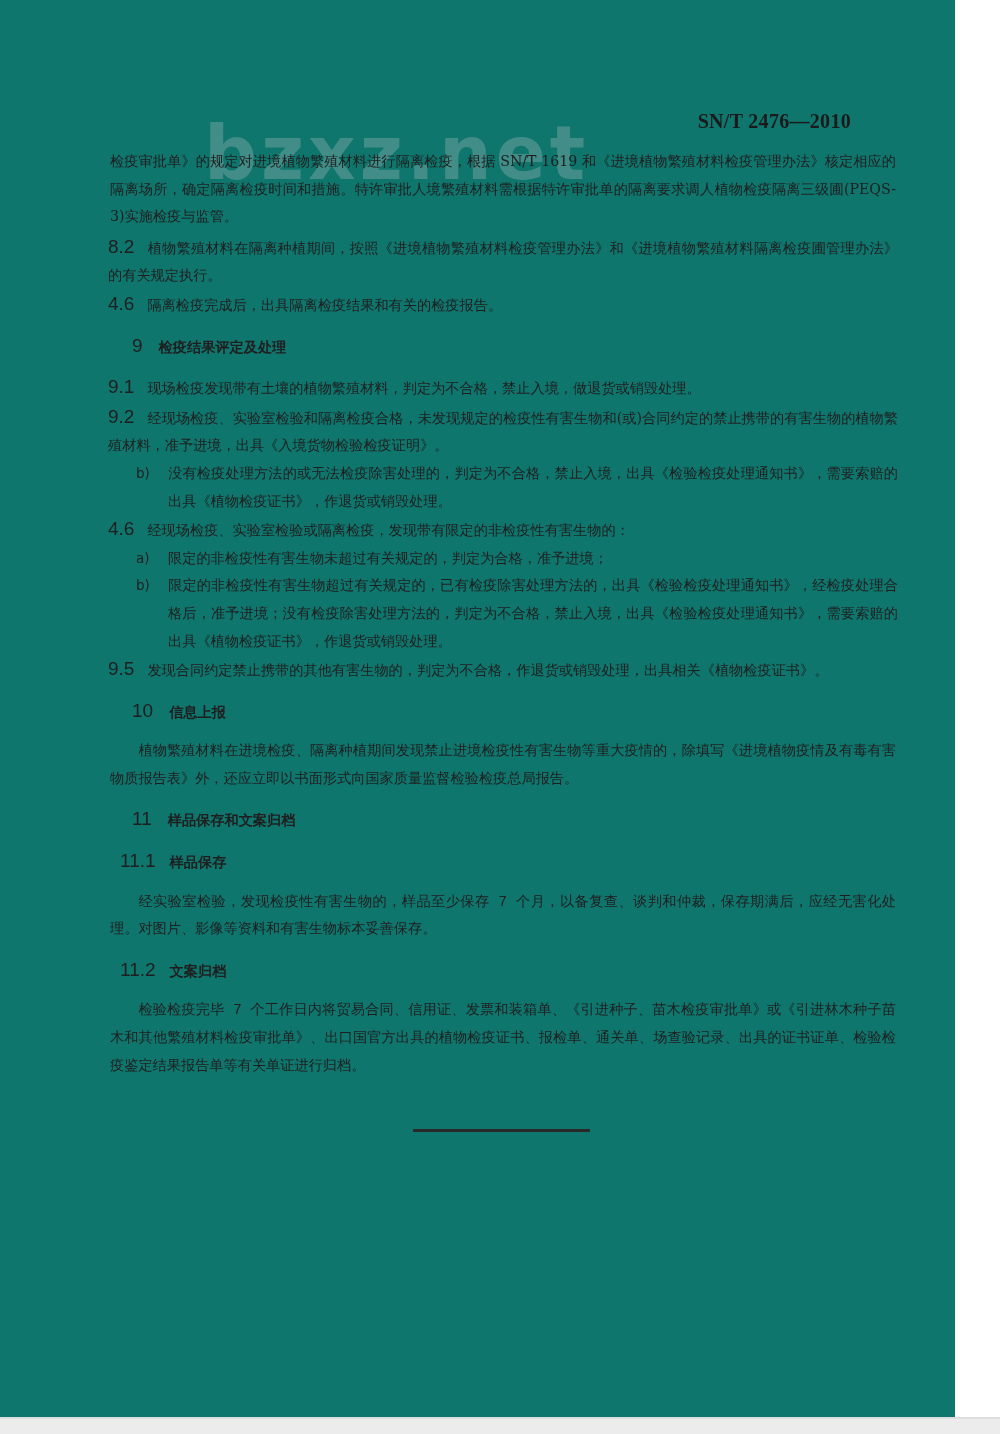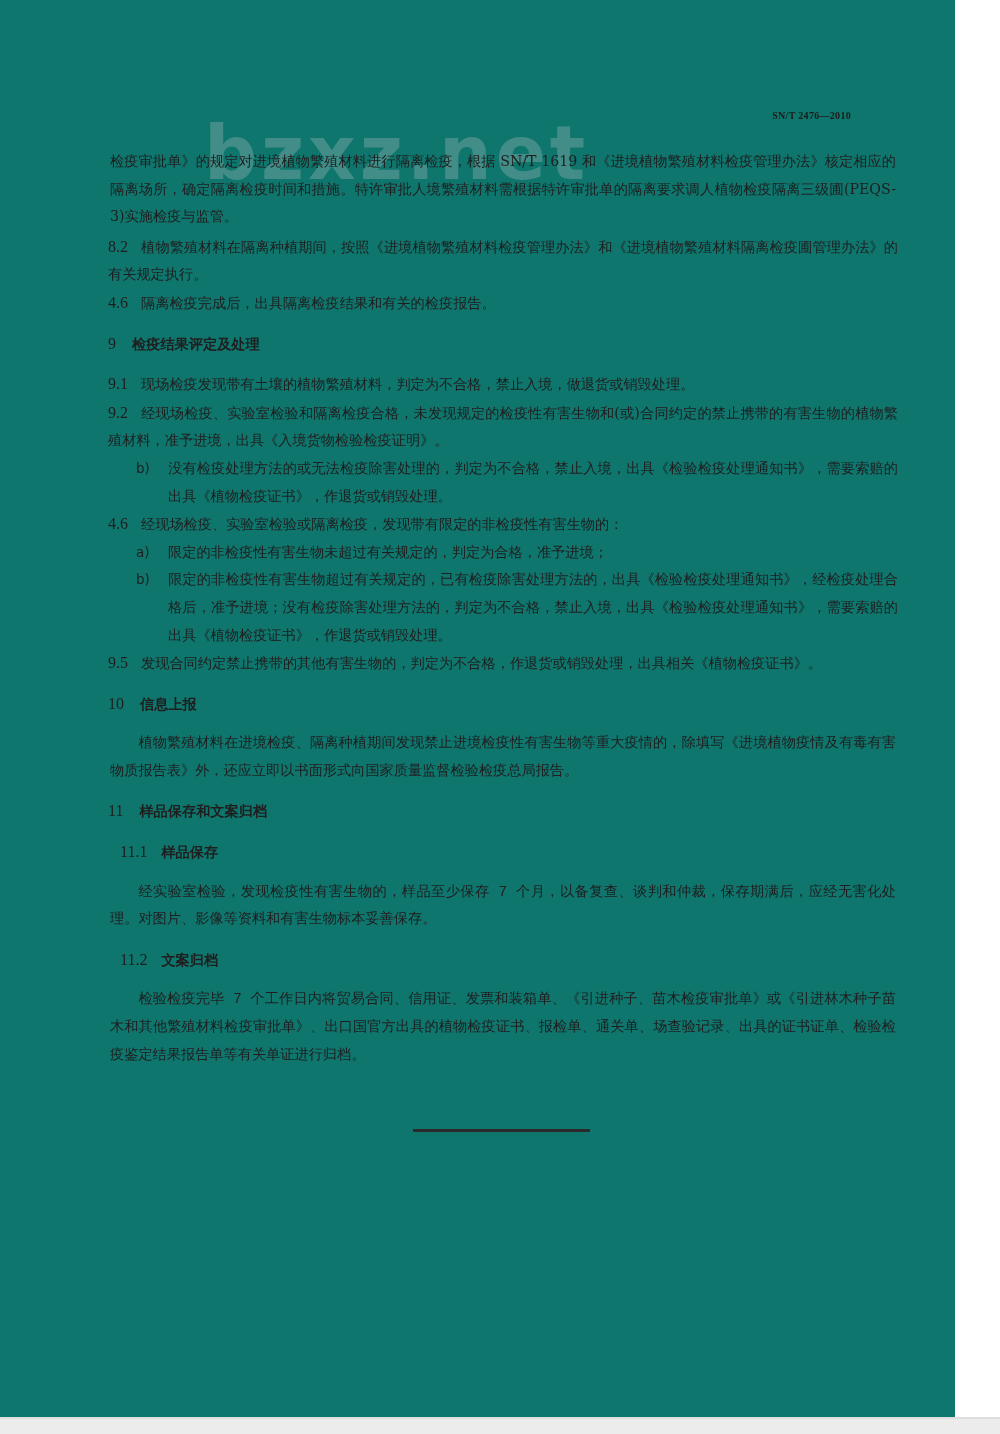--- a/index.html
+++ b/index.html
@@ -44,48 +44,48 @@
       line-height: 1;
       pointer-events: none;
       white-space: nowrap;
     }
     .std-code {
       position: absolute;
       right: 104px;
       top: 110px;
       font-family: "Liberation Serif", "DejaVu Serif", serif;
       font-weight: bold;
-      font-size: 10px;
+      font-size: 20px;
       letter-spacing: 0.3px;
       color: #1a1a1a;
     }
     .content {
       position: absolute;
       left: 108px;
       top: 146px;
       width: 790px;
       font-size: 14.2px;
       line-height: 27.6px;
     }
     .p { margin: 2px; text-align: justify; }
     .clause { margin: 0; text-align: justify; }
     .num {
-      font-family: Liberation Serif, serif;
-      font-size: 16px;
+      font-family: Liberation Sans, sans-serif;
+      font-size: 19px;
       margin-right: 13px;
     }
     .heading {
       margin: 0;
       font-family: "DejaVu Sans", "Liberation Sans", sans-serif;
       font-weight: bold;
       font-size: 14.2px;
     }
     .heading .num { font-weight: normal; margin-right: 16px; }
     .gap-top { margin-top: 12px; }
-    .gap-bottom { margin-bottom: 12px; }
+    .gap-bottom { margin-bottom: 12px; margin-left: 24px; }
     .item {
       margin: 0;
       padding-left: 60px;
       text-indent: -32px;
       text-align: justify;
     }
     .item-mark {
       display: inline-block;
       width: 32px;
       text-indent: 0;

